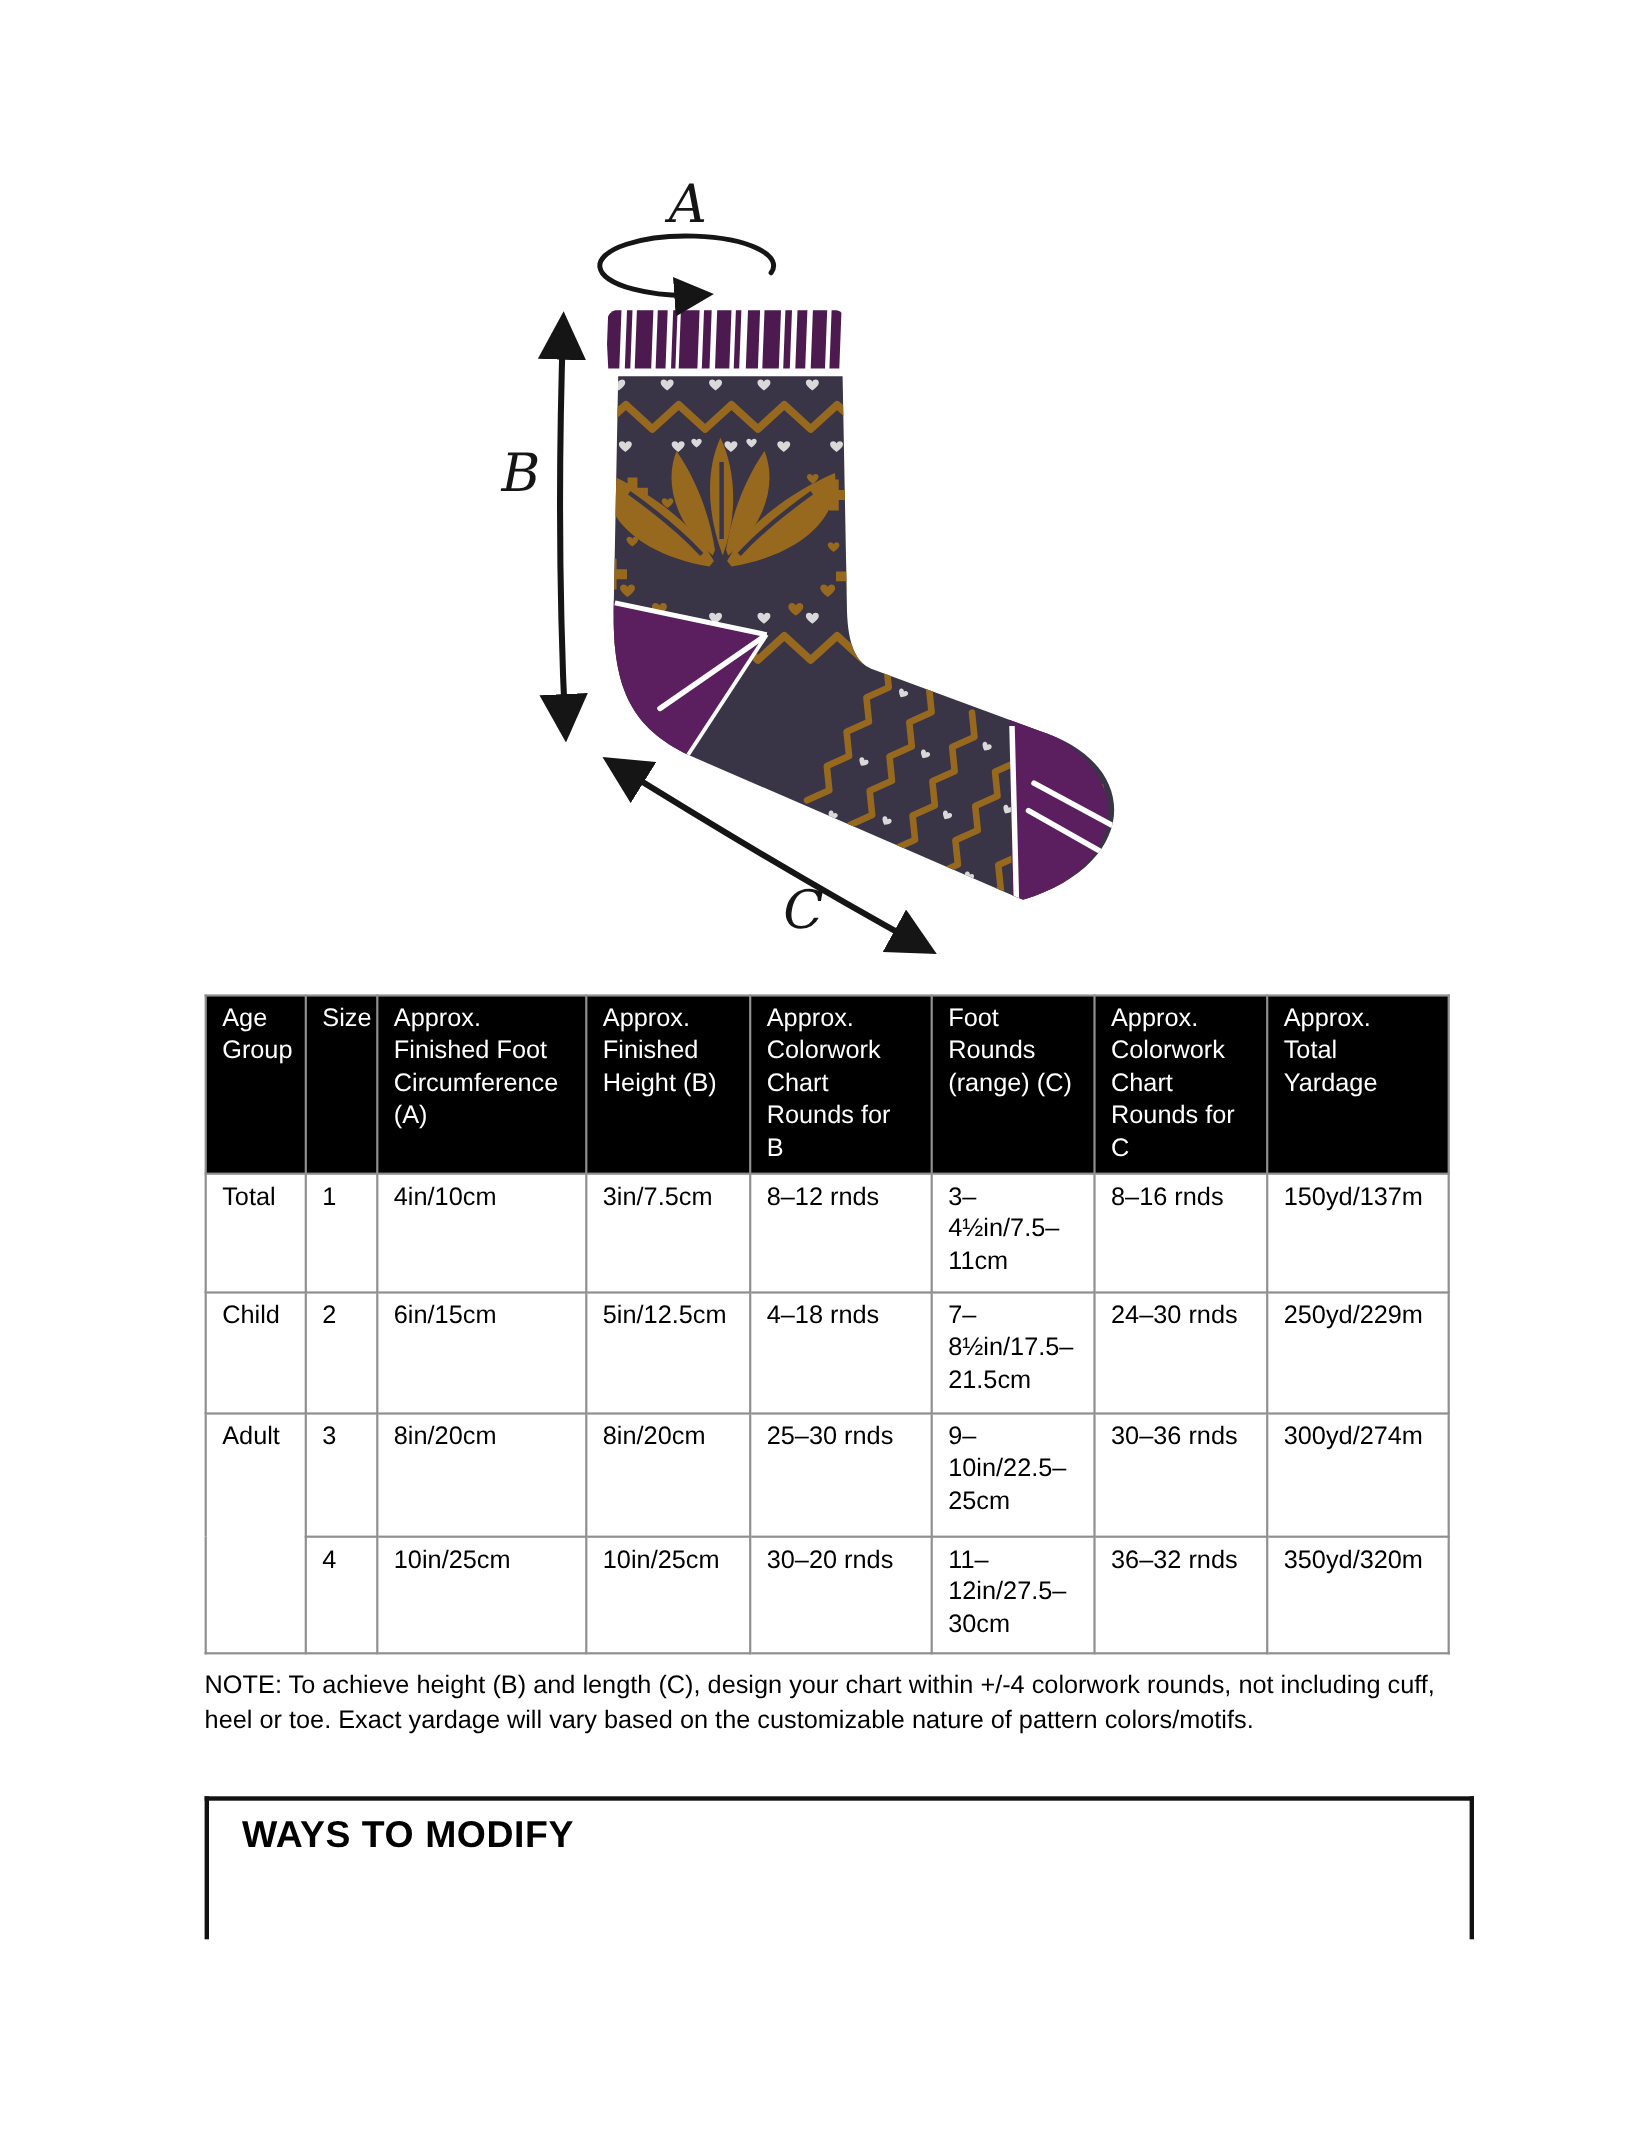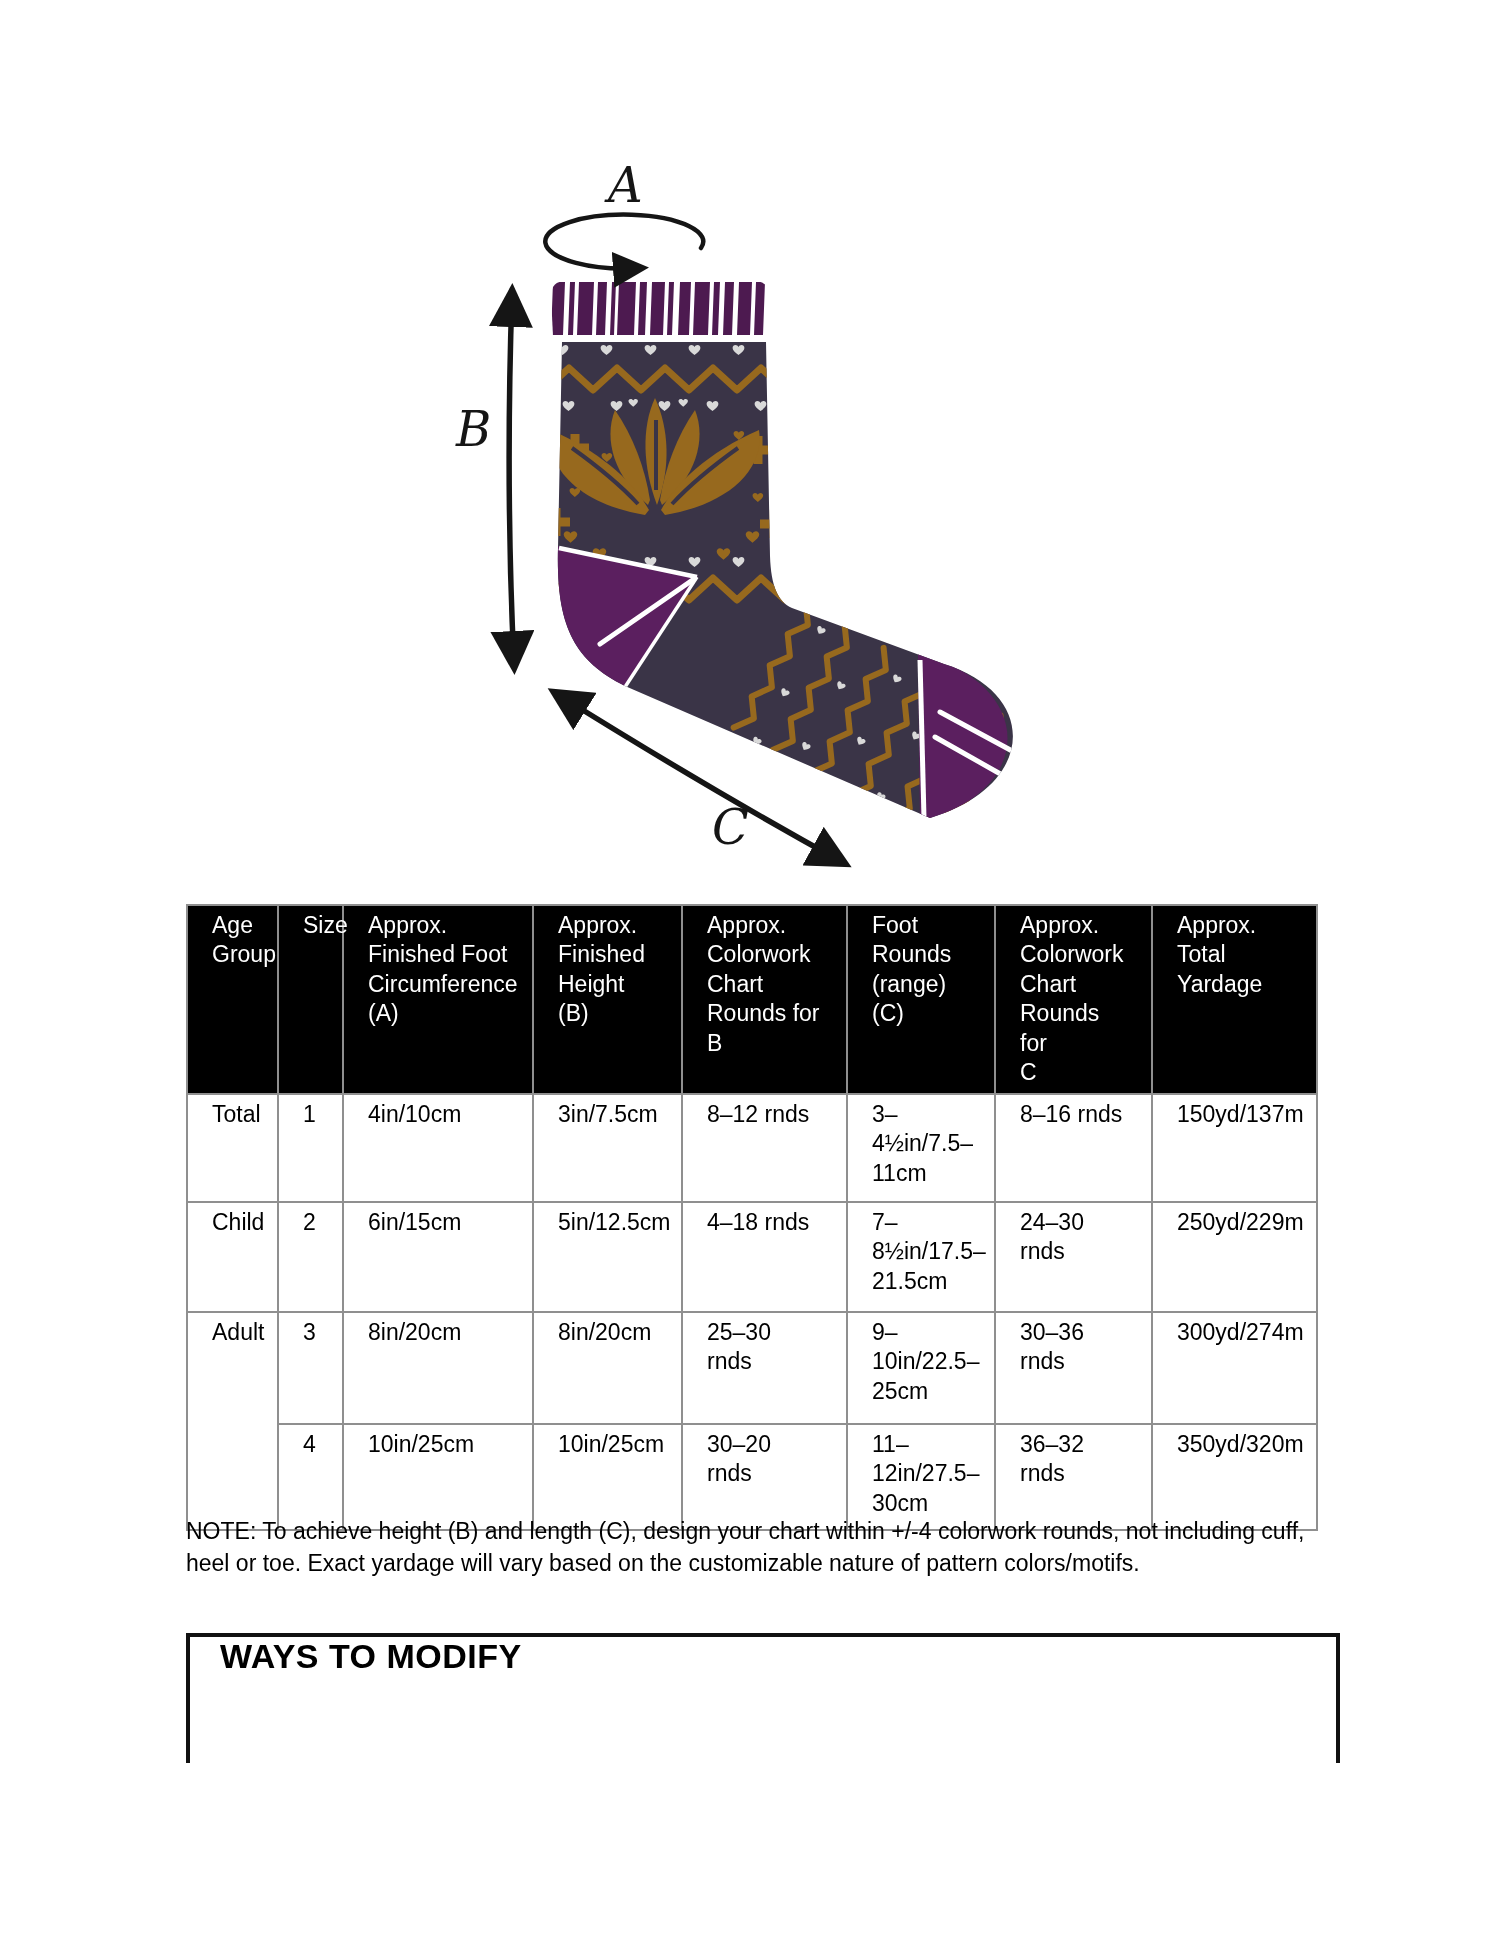--- a/index.html
+++ b/index.html
@@ -10,33 +10,33 @@
   
   .sock-svg{position:absolute;left:400px;top:120px;width:700px;height:790px;}
   .hand{font-family:"DejaVu Serif", serif;font-style:italic;font-size:48px;fill:#151515;}
   
   .sizes{
     position:absolute;left:186px;top:904px;border-collapse:collapse;table-layout:fixed;
     width:1132px;font-size:23px;line-height:1.28;
   }
   .sizes th,.sizes td{
     border:2px solid #8f8f8f;vertical-align:top;text-align:left;
-    padding:5px 24px;white-space:pre-line;font-weight:normal;
+    padding:5px 14px;white-space:pre-line;font-weight:normal;
   }
   .sizes thead th{background:#000;color:#fff;height:150px;}
   .sizes tbody tr.r1 td{height:96px;}
   .sizes tbody tr.r2 td{height:98px;}
   .sizes tbody tr.r3 td{height:100px;}
   .sizes tbody tr.r4 td{height:94px;}
   
   .note{position:absolute;left:186px;top:1516px;width:1140px;font-size:23px;line-height:1.38;}
   
   .modify{
     position:absolute;left:186px;top:1633px;width:1154px;height:130px;box-sizing:border-box;
-    border:4px solid #111;border-bottom:none;padding:0 0 0 30px;background:#fff;
+    border:4px solid #111;border-bottom:none;padding:12px 0 0 30px;background:#fff;
   }
   .modify h2{margin:0;font-size:34px;font-weight:bold;letter-spacing:.5px;}
   .modify p{margin:15px 0 0;font-size:23.5px;line-height:1.4;width:1020px;}
 </style>
 </head>
 <body>
 
 <div class="page">
 
   <svg class="sock-svg" viewBox="400 120 700 790" aria-hidden="true">

